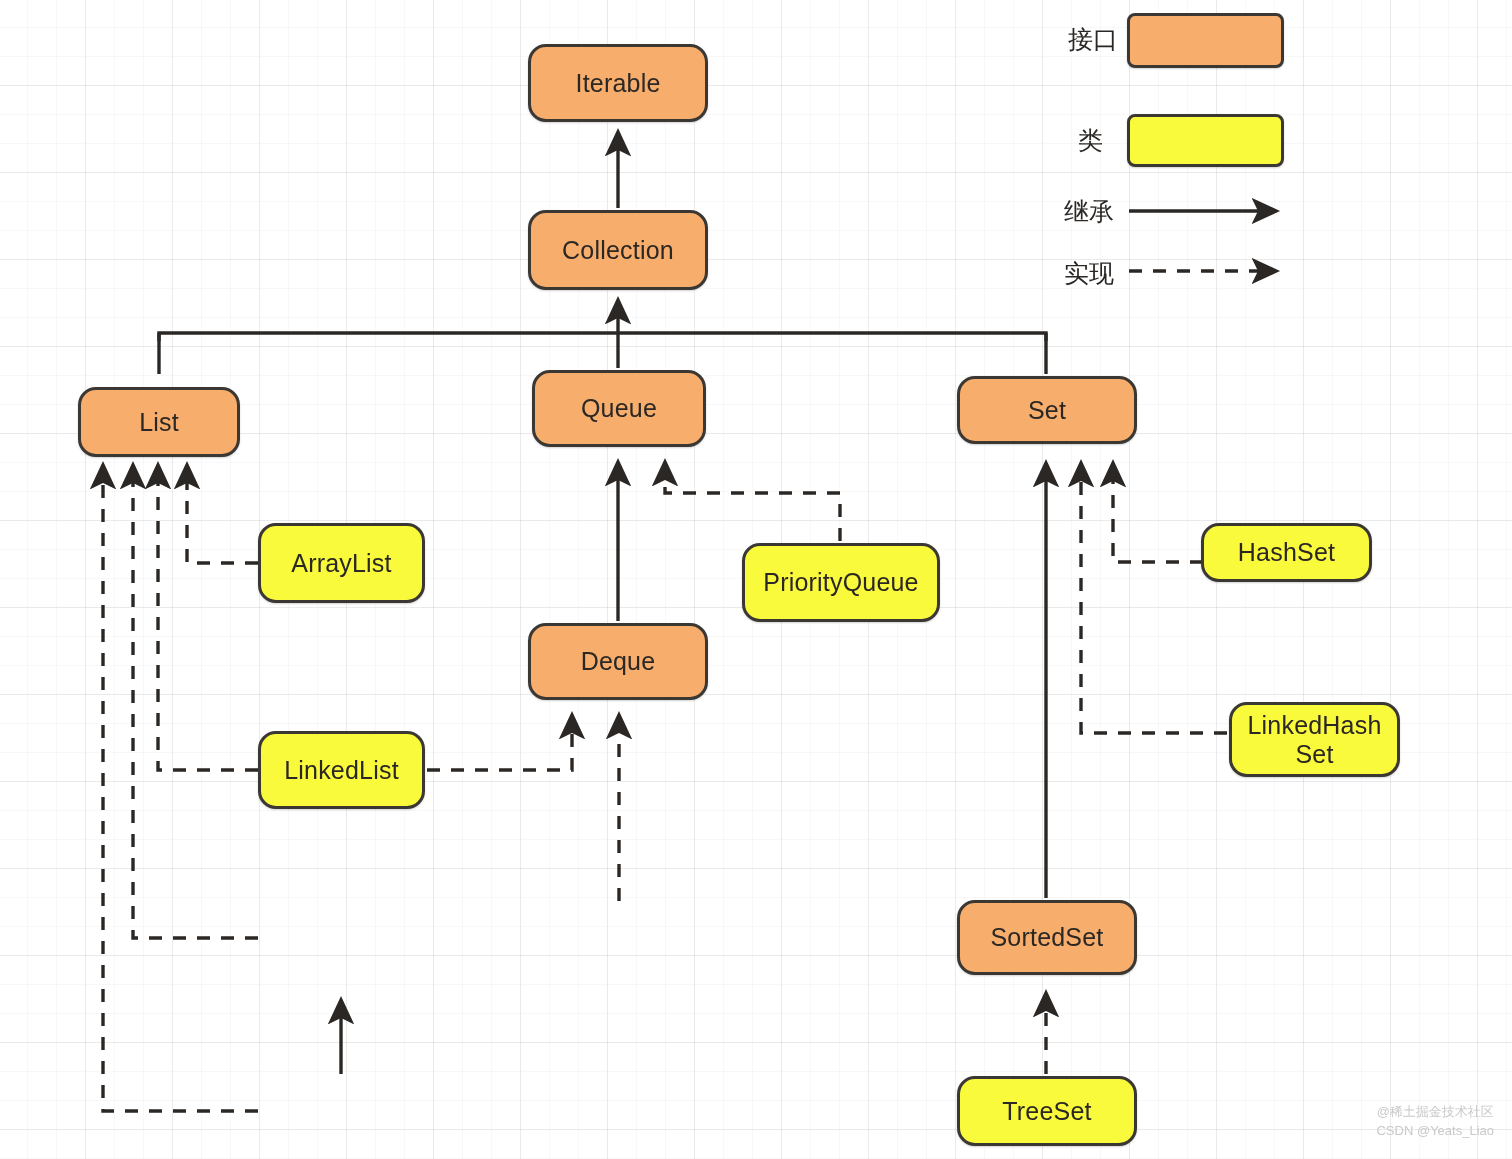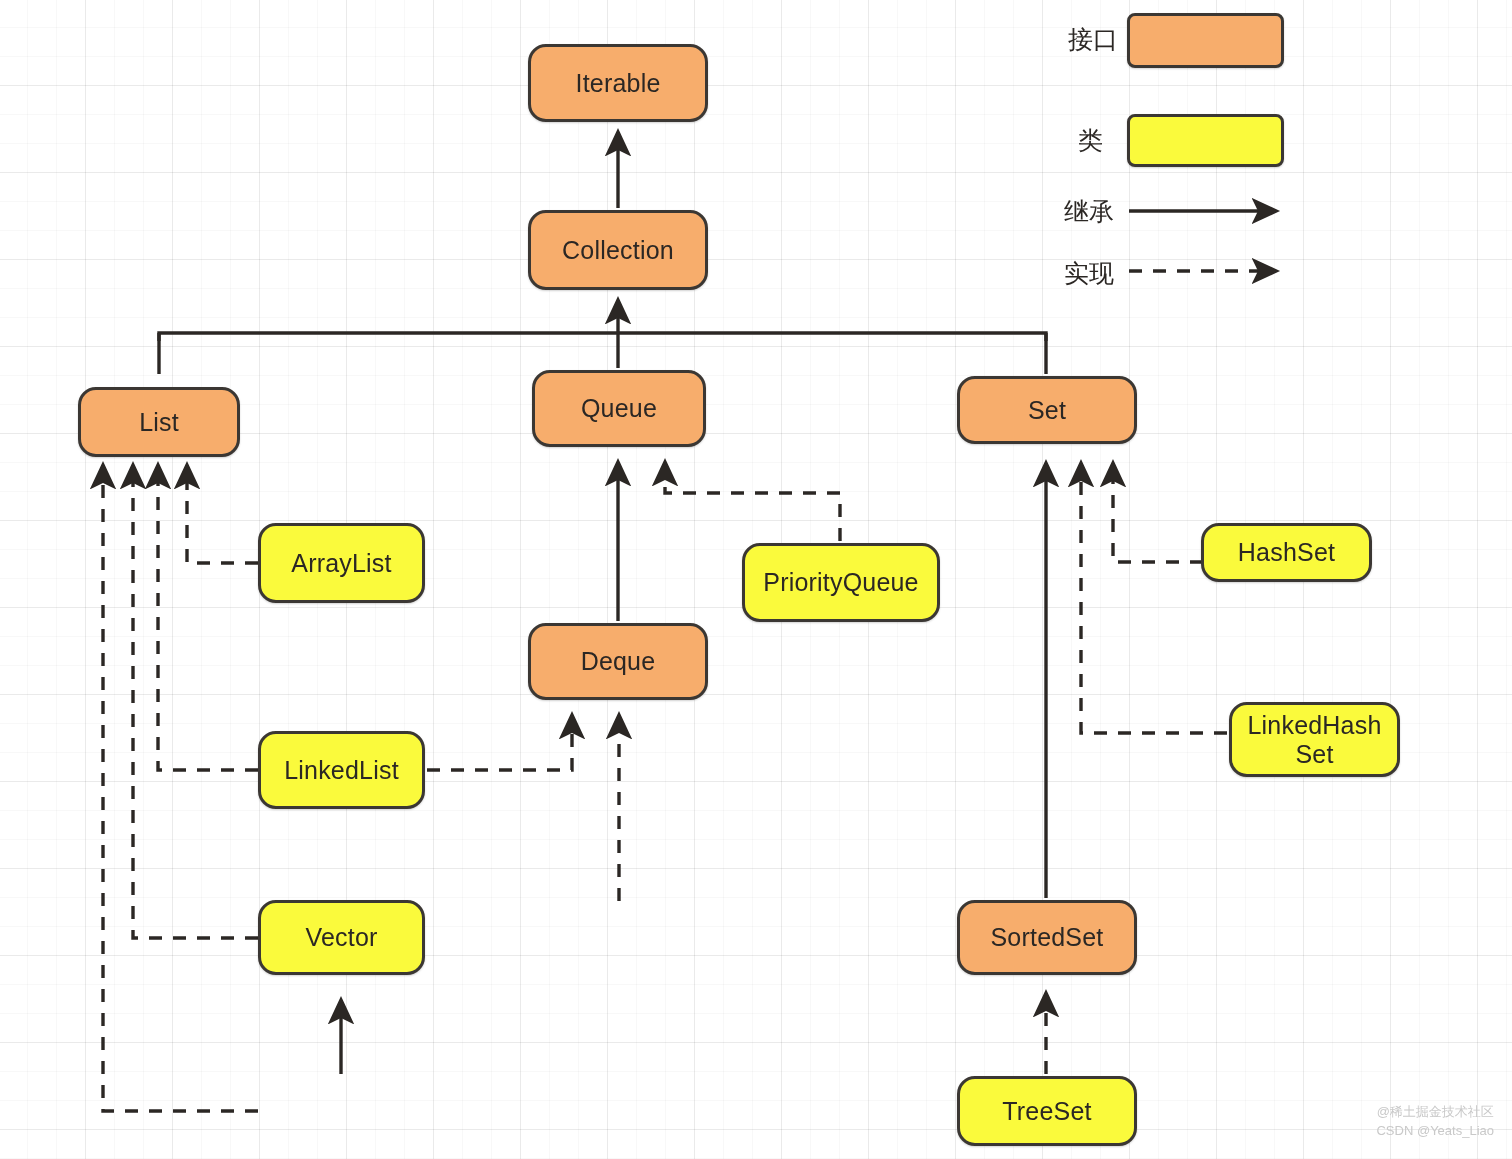--- a/index.html
+++ b/index.html
@@ -177,23 +177,20 @@
 
   <div class="node klass" style="left:1229px; top:702px; width:171px; height:75px; white-space:pre-line;">
     <span style="white-space:pre-line;">LinkedHash
 Set</span>
   </div>
 
   <div class="node klass" style="left:258px; top:731px; width:167px; height:78px;">
     <span>LinkedList</span>
   </div>
 
-  <div class="node klass" style="left:258px; top:900px; width:167px; height:75px;">
-    <span>Vector</span>
-  </div>
 
 
   <div class="node iface" style="left:957px; top:900px; width:180px; height:75px;">
     <span>SortedSet</span>
   </div>
 
   <div class="node klass" style="left:957px; top:1076px; width:180px; height:70px;">
     <span>TreeSet</span>
   </div>
 

